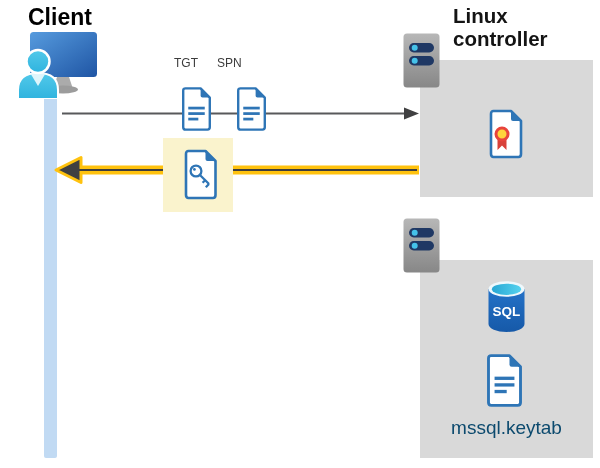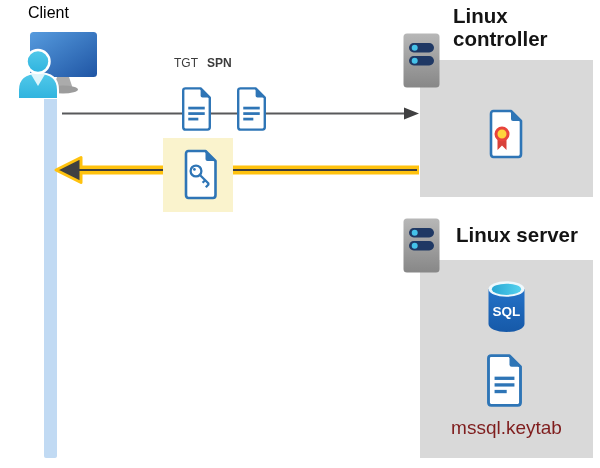--- a/index.html
+++ b/index.html
@@ -2,26 +2,26 @@
 <html><head>
 <meta charset="utf-8">
 <style>
   html,body{margin:0;padding:0;background:#fff;}
   .canvas{
     position:relative;width:600px;height:468px;background:#fff;overflow:hidden;
     font-family:"Liberation Sans",sans-serif;
   }
   .abs{position:absolute;}
   .title{font-weight:700;color:#141414;font-size:20.5px;line-height:1.12;}
-  .client-title{font-weight:400;color:#000;font-size:16px;}
+  .client-title{font-weight:700;color:#000;font-size:23px;}
   .small-label{font-size:12px;color:#3c3c3c;}
   .box{background:#d9d9d9;}
   .lifeline{background:#c1daf3;border-radius:2px;}
   .yellow-square{background:#faf3cd;}
-  .keytab-label{font-size:19px;color:#7f1d1d;text-align:center;}
+  .keytab-label{font-size:19px;color:#0c4a6e;text-align:center;}
   svg{display:block;}
 </style>
 </head>
 <body>
 
 <div class="canvas">
 
   <svg class="abs" style="left:0;top:0;z-index:1;" width="600" height="468" viewBox="0 0 600 468">
     <defs>
       <linearGradient id="gradMonitor" x1="0" y1="0" x2="1" y2="1">
@@ -69,21 +69,21 @@
       <rect x="22" y="3" width="67" height="45" rx="3.5" fill="url(#gradMonitor)"></rect>
     </g>
     <g>
       <path d="M10 70 V61 Q10 44 30 44 Q50 44 50 61 V70 Z" fill="url(#gradPerson)" stroke="#ffffff" stroke-width="2"></path>
       <path d="M30 57 L22.5 44.5 H37.5 Z" fill="#dff5fb"></path>
       <circle cx="30" cy="32.5" r="11.5" fill="url(#gradPerson)" stroke="#ffffff" stroke-width="2.5"></circle>
     </g>
   </svg>
 
   <div class="abs small-label" style="left:174px;top:56px;z-index:4;">TGT</div>
-  <div class="abs small-label" style="left:207px;top:56px;z-index:4;font-weight:bold;">SPN</div>
+  <div class="abs small-label" style="left:217px;top:56px;z-index:4;">SPN</div>
 
   <svg class="abs" style="left:180px;top:86px;z-index:3;" width="33" height="46" viewBox="0 0 36 48">
     <path d="M3.5 4 Q3.5 1.5 6 1.5 H22.5 L32.5 11.5 V44 Q32.5 46.5 30 46.5 H6 Q3.5 46.5 3.5 44 Z" fill="#fff" stroke="#2E75B6" stroke-width="2.6" stroke-linejoin="round"></path>
     <path d="M22.5 1.5 L32.5 11.5 H24.5 Q22.5 11.5 22.5 9.5 Z" fill="#2E75B6"></path>
     <line x1="9" y1="23" x2="27" y2="23" stroke="#2E75B6" stroke-width="3"></line>
     <line x1="9" y1="29" x2="27" y2="29" stroke="#2E75B6" stroke-width="3"></line>
     <line x1="9" y1="35" x2="20" y2="35" stroke="#2E75B6" stroke-width="3"></line>
   </svg>
 
   <svg class="abs" style="left:235px;top:86px;z-index:3;" width="33" height="46" viewBox="0 0 36 48">
@@ -117,21 +117,20 @@
     <circle cx="11.7" cy="27.75" r="3" fill="#45C2E9"></circle>
   </svg>
 
   <svg class="abs" style="left:487px;top:109px;z-index:2;" width="38" height="50" viewBox="0 0 38 50">
     <path d="M4 5 Q4 2 6.5 2 H24 L34 12 V45 Q34 48 31.5 48 H6.5 Q4 48 4 45 Z" fill="#fff" stroke="#2E75B6" stroke-width="2.6" stroke-linejoin="round"></path>
     <path d="M24 2 L34 12 H26 Q24 12 24 10 Z" fill="#2E75B6"></path>
     <path d="M10.5 28 L10.5 41 L15 36.5 L19.5 41 V28 Z" fill="#D8413A"></path>
     <circle cx="15" cy="25" r="6" fill="#FFD43B" stroke="#E8443C" stroke-width="3"></circle>
   </svg>
 
-  <div class="abs title" style="left:456px;top:224px;white-space:nowrap;z-index:4;">Linux server</div>
 
   <div class="abs box" style="left:420px;top:260px;width:173px;height:198px;z-index:0;"></div>
 
   <svg class="abs" style="left:403px;top:218px;z-index:2;" width="37" height="55" viewBox="0 0 37 55">
     <rect x="0.5" y="0.5" width="36" height="54" rx="3.5" fill="url(#gradServer)"></rect>
     <rect x="6" y="10" width="25" height="9.5" rx="4.75" fill="#1F3864"></rect>
     <circle cx="11.7" cy="14.75" r="3" fill="#45C2E9"></circle>
     <rect x="6" y="23" width="25" height="9.5" rx="4.75" fill="#1F3864"></rect>
     <circle cx="11.7" cy="27.75" r="3" fill="#45C2E9"></circle>
   </svg>

